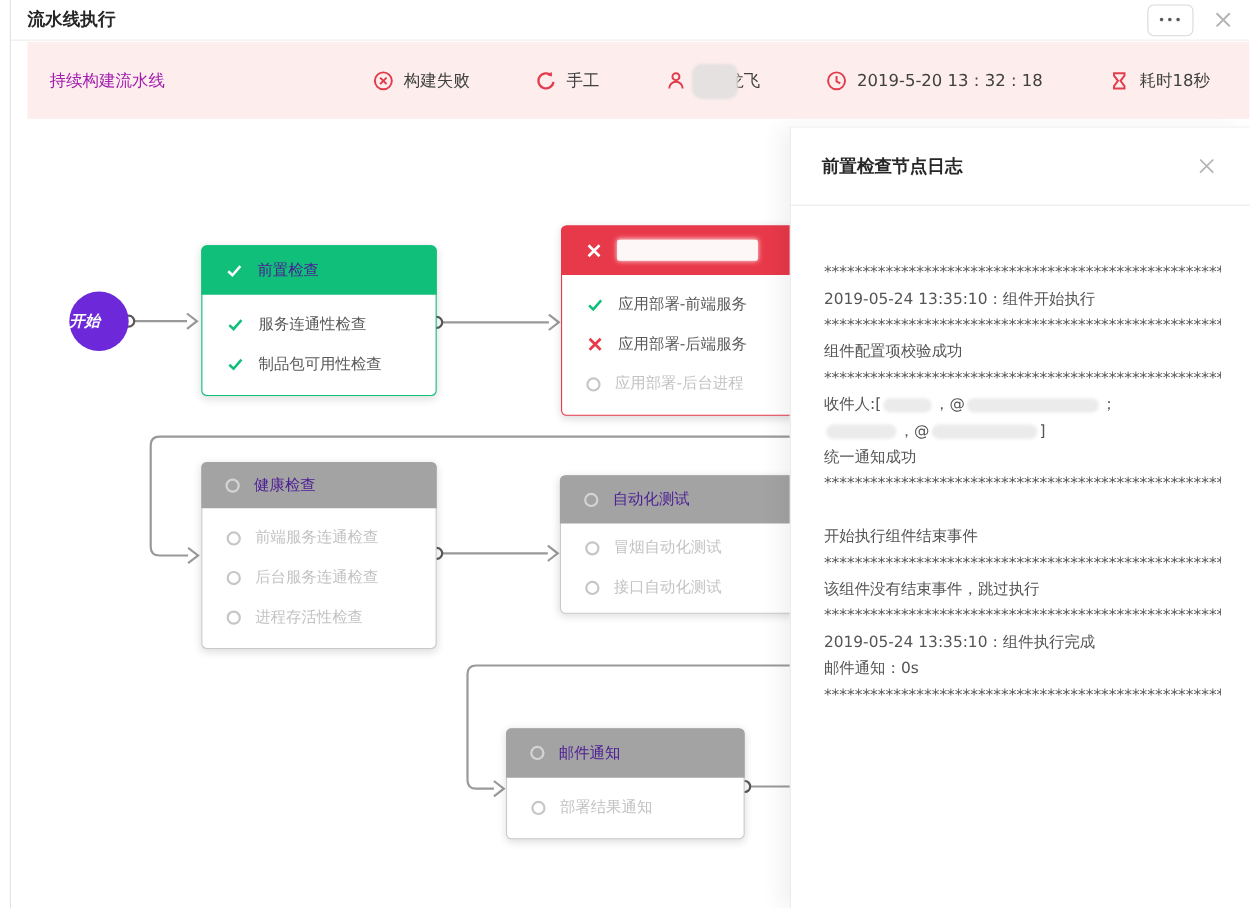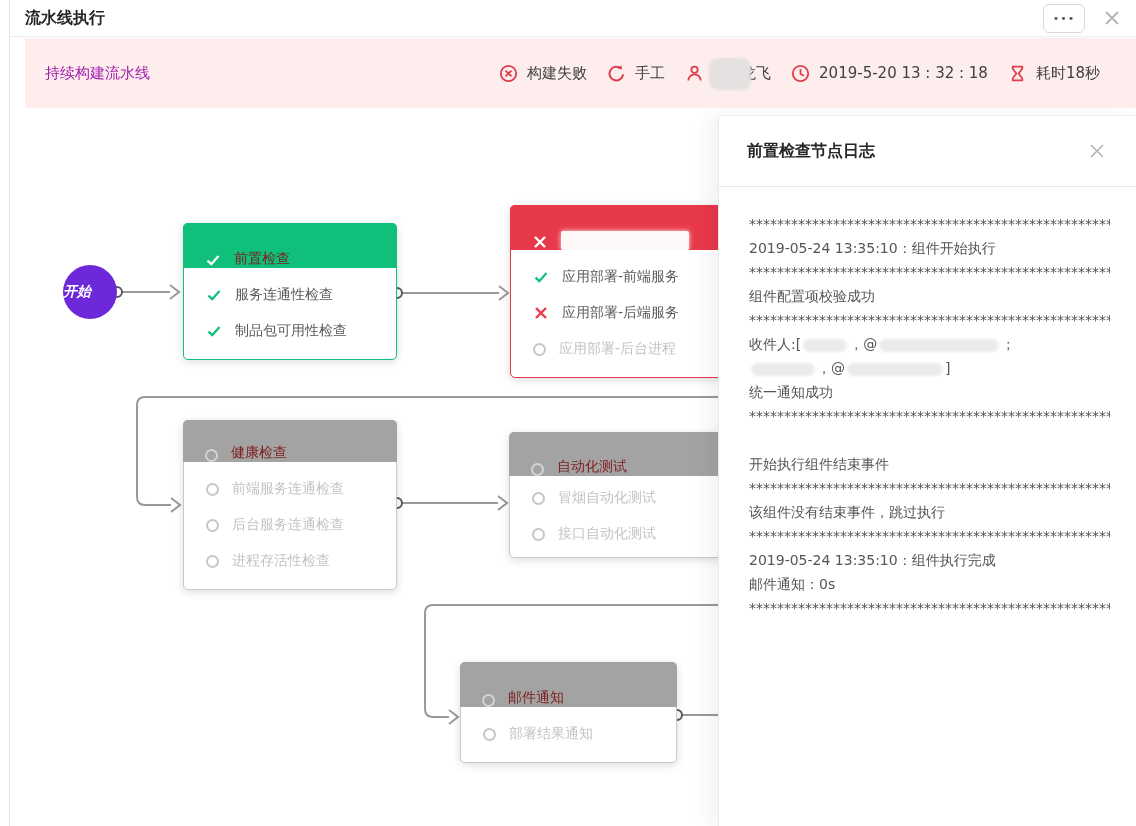--- a/index.html
+++ b/index.html
@@ -17,55 +17,55 @@
   .titlebar h1{font-size:16px;font-weight:bold;color:#262626;margin:0;}
   .more-btn{margin-left:auto;min-width:40px;height:27px;border:1px solid #d9d9d9;border-radius:6px;
     background:#fff;color:#595959;display:flex;align-items:center;justify-content:center;
     font-size:11px;letter-spacing:1px;cursor:pointer;}
   .win-close{margin-left:17px;width:20px;height:20px;display:flex;align-items:center;justify-content:center;cursor:pointer;}
 
   
   .statusbar{position:absolute;left:25px;right:0;top:38px;height:70px;background:#fdeeed;
     display:flex;align-items:center;padding:0 36px 0 20px;box-sizing:border-box;z-index:24;}
   .pipeline-name{font-size:15px;color:#a21caf;}
-  .meta{margin-left:auto;display:flex;align-items:center;gap:20px;}
+  .meta{margin-left:auto;display:flex;align-items:center;gap:60px;}
   .meta-item{display:flex;align-items:center;gap:9px;font-size:15px;color:#404040;white-space:nowrap;}
   .meta-item svg{display:block;}
   .user-wrap{position:relative;display:inline-block;padding-left:28px;}
   .user-redact{position:absolute;left:-4px;top:-6px;width:42px;height:32px;background:#e5e1e1;border-radius:9px;filter:blur(1px);}
 
   
   .canvas{position:absolute;left:0;top:108px;width:1136px;height:718px;background:#fff;}
   .connectors{position:absolute;left:0;top:0;z-index:1;}
   .start-node{position:absolute;left:63px;top:157px;width:54px;height:54px;border-radius:50%;
     background:#6d28d9;color:#fff;display:flex;align-items:center;justify-content:flex-start;
     font-size:14px;font-weight:bold;z-index:2;cursor:pointer;font-style:italic;}
   .node{position:absolute;width:214px;background:#fff;border-radius:5px;font-size:14px;z-index:2;
     box-shadow:0 2px 8px rgba(0,0,0,.14);box-sizing:border-box;border:1px solid #c9c9c9;cursor:pointer;}
-  .node .hd{height:45px;display:flex;align-items:flex-end;gap:13px;padding:0 14px 0 22px;
-    border-radius:5px 5px 0 0;color:#7f1d1d;margin:-1px -1px 0 -1px;}
+  .node .hd{height:45px;display:flex;align-items:center;gap:13px;padding:0 14px 0 22px;
+    border-radius:5px 5px 0 0;color:#4c1d95;margin:-1px -1px 0 -1px;}
   .node.green{border-color:#0fbf7a;}
   .node.green .hd{background:#0fbf7a;}
   .node.red{border-color:#e8394a;}
   .node.red .hd{background:#e8394a;}
   .node.gray .hd{background:#a3a3a3;}
   .node .bd{padding:9px 0 10px;}
   .node .bd.tight{padding:4px 0 5px;}
   .item{display:flex;align-items:center;gap:13px;height:36px;padding:0 14px 0 22px;color:#595959;}
   .item.pending{color:#c3c3c3;}
   .ring{width:13px;height:13px;border:2px solid #c6c6c6;border-radius:50%;box-sizing:border-box;flex:none;}
   .hd .ring{border-color:#d4d4d4;}
   .ic{flex:none;display:block;}
   .title-redact{display:inline-block;width:128px;height:19px;background:#fff;border-radius:2px;
     box-shadow:0 0 5px rgba(255,255,255,.9);opacity:.96;}
 
   
   .panel{position:absolute;left:718px;top:115px;right:0;bottom:0;background:#fff;z-index:10;
     border-left:1px solid #eaeaea;border-top:1px solid #f0f0f0;box-shadow:-10px 0 18px rgba(0,0,0,.05);
-    display:flex;flex-direction:column;}
+    display:flex;flex-direction:column;gap:24px;}
   .panel-hd{height:70px;flex:none;display:flex;align-items:center;justify-content:space-between;
     padding:0 28px;border-bottom:1px solid #e8e8e8;}
   .panel-hd h2{font-size:16px;font-weight:bold;color:#262626;margin:0;}
   .panel-close{width:22px;height:22px;display:flex;align-items:center;justify-content:center;cursor:pointer;}
   .panel-bd{padding:25px 26px 20px 30px;font-size:14px;color:#555;line-height:24px;overflow:hidden;}
   .log-line{white-space:nowrap;overflow:hidden;}
   .gap{height:24px;}
   .mail-redact{display:inline-block;height:13px;background:#ebebeb;border-radius:7px;
     filter:blur(1.5px);vertical-align:middle;margin:0 2px;}
   .w40{width:44px;}.w88{width:120px;}.w60{width:64px;}.w70{width:96px;}

